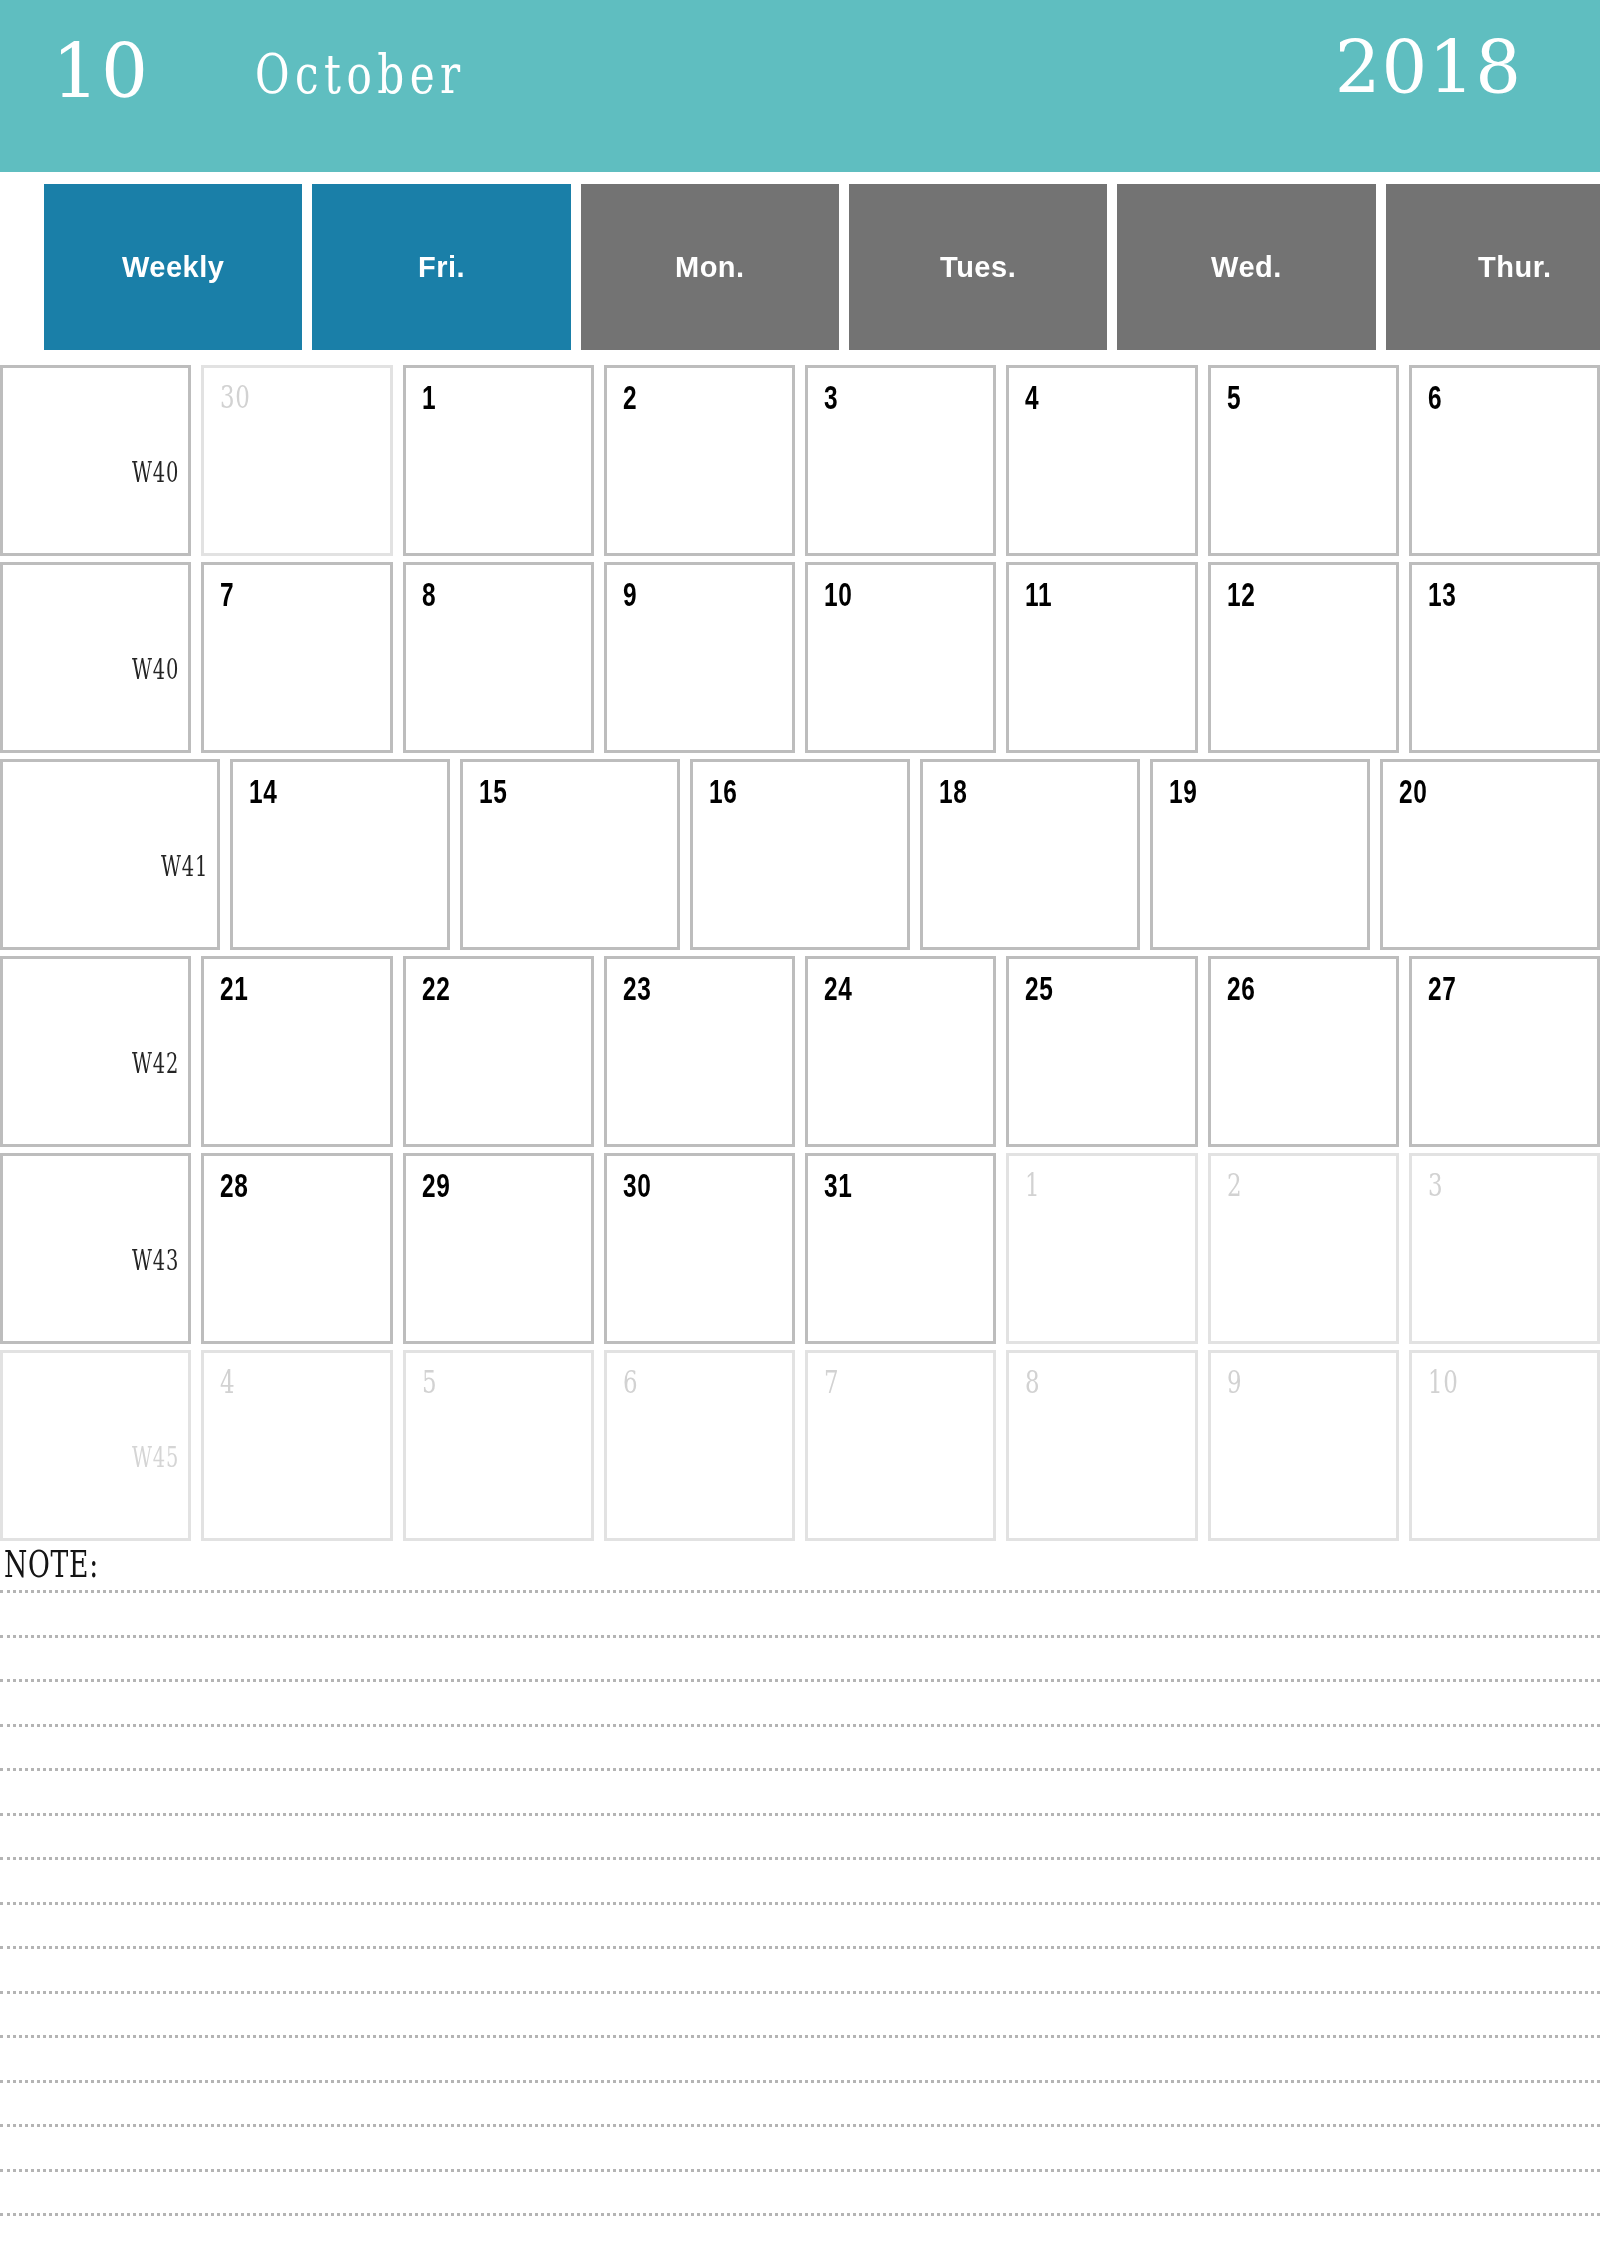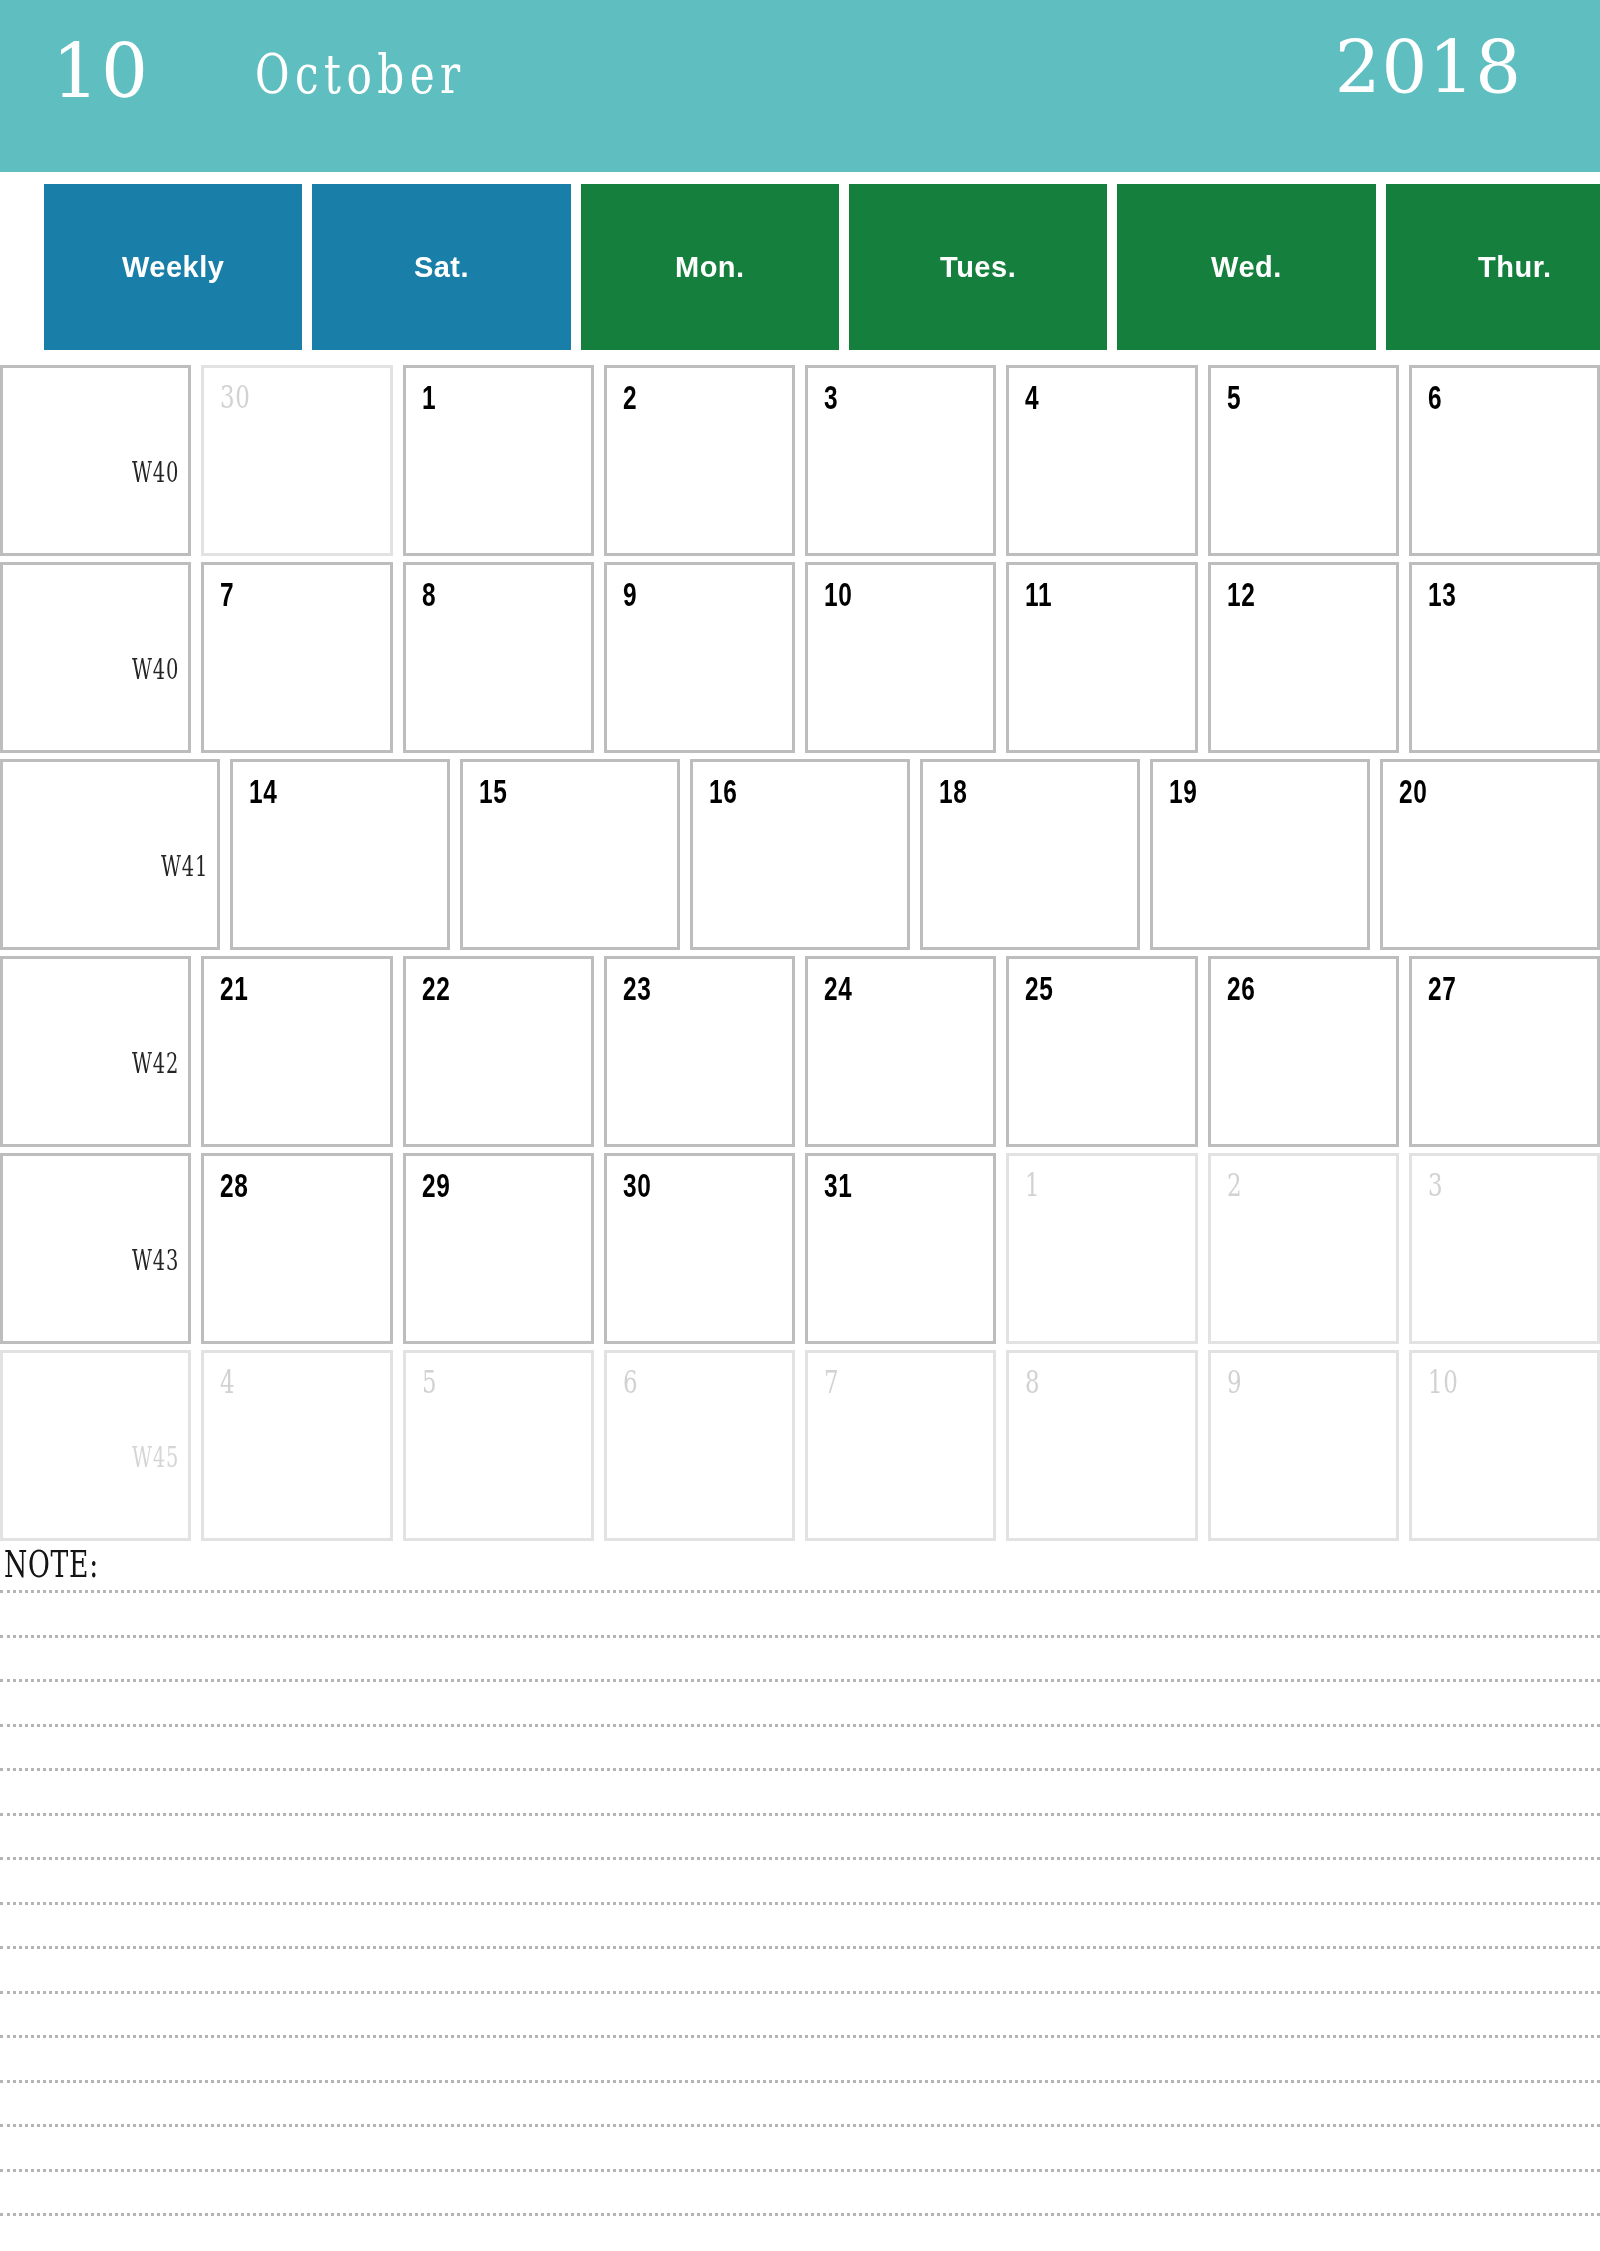--- a/index.html
+++ b/index.html
@@ -75,21 +75,21 @@
     flex: 1 1 0;
     display: flex;
     align-items: center;
     justify-content: center;
     color: #ffffff;
     font-size: 29px;
     font-weight: 700;
     font-family: "Liberation Sans", sans-serif;
     letter-spacing: 0.5px;
   }
-  .dow-cell.teal   { background: #15803d; }
+  .dow-cell.teal   { background: #737373; }
   .dow-cell.blue   { background: #1a7fa8; }
 
   
   #calendar-grid {
     position: absolute;
     left: 0;
     top: 365px;
     width: 1600px;
   }
   .week-row {
@@ -173,21 +173,21 @@
 <body>
 
 <div id="month-banner">
   <div id="month-number">10</div>
   <div id="month-name">October</div>
   <div id="year-label">2018</div>
 </div>
 
 <div id="weekday-header">
     <div class="dow-cell blue">Weekly</div>
-    <div class="dow-cell blue">Sat.</div>
+    <div class="dow-cell blue">Fri.</div>
     <div class="dow-cell teal">Mon.</div>
     <div class="dow-cell teal">Tues.</div>
     <div class="dow-cell teal">Wed.</div>
     <div class="dow-cell teal">Thur.</div>
   </div>
 
 <div id="calendar-grid">
     <div class="week-row">
       <div class="grid-cell week-label-cell">
         <span class="week-label">W40</span>

